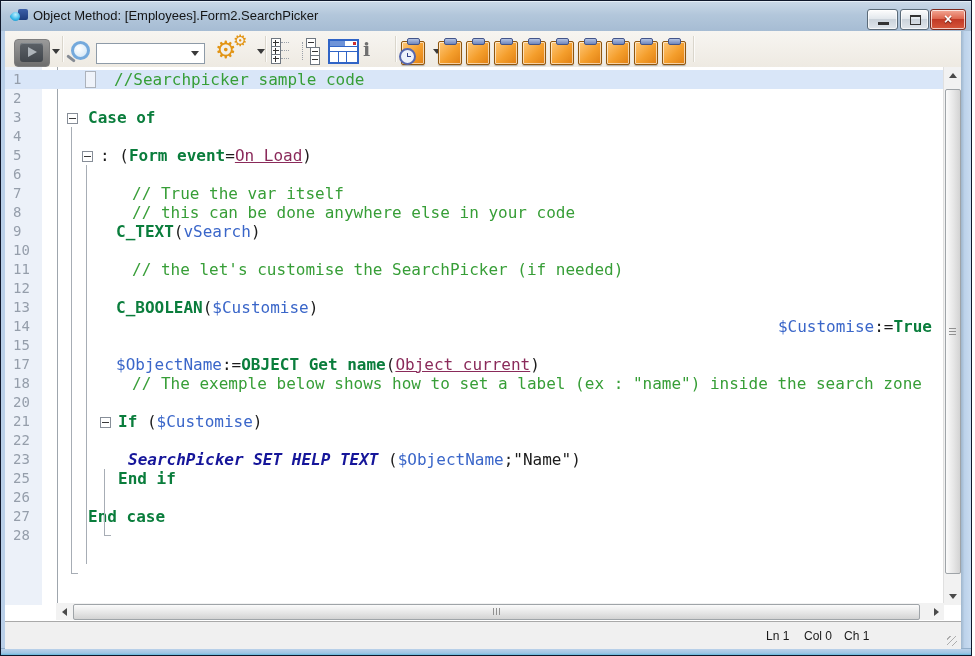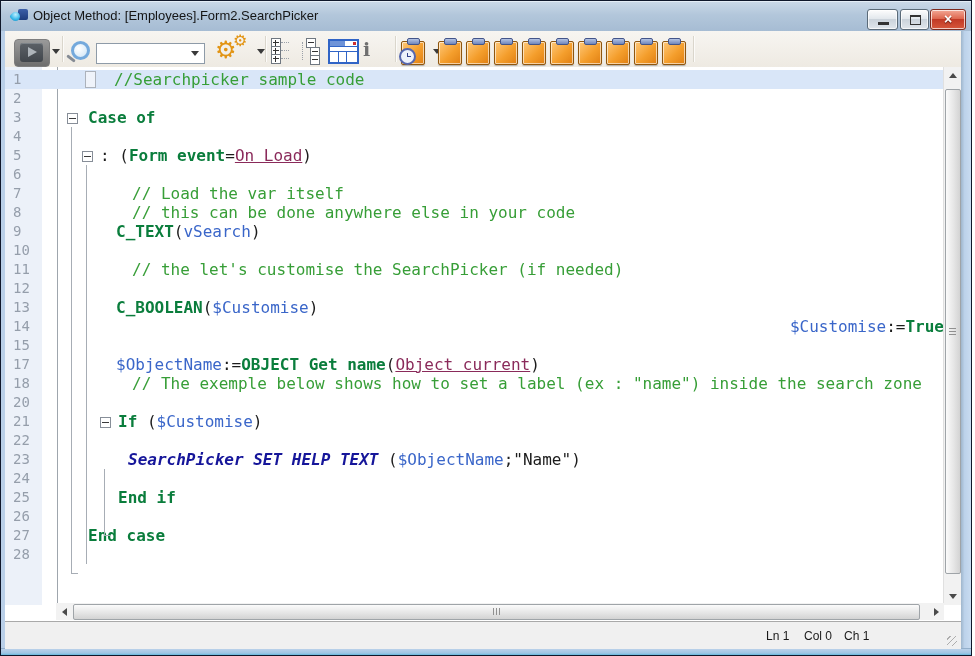--- a/index.html
+++ b/index.html
@@ -64,21 +64,21 @@
   .clock::before{content:"";position:absolute;left:6px;top:3px;width:1px;height:4px;background:#33408C;}
   .clock::after{content:"";position:absolute;left:6px;top:6px;width:4px;height:1px;background:#33408C;}
   
   .editor{position:absolute;left:4px;top:66px;right:10px;bottom:34px;background:#fff;}
   .gutter{position:absolute;left:0;top:0;width:37px;height:538px;background:#ECF1F9;}
   .gutter-divider{position:absolute;left:52px;top:0;width:1px;height:538px;background:#9FA6AD;}
   .code-lines{position:absolute;left:0;top:3px;right:17px;height:533px;overflow:hidden;}
   .row{position:relative;height:19px;font-family:"DejaVu Sans Mono",monospace;font-size:16px;line-height:19px;}
   .row.hl{background:#D9E6F8;}
   .num{position:absolute;left:8px;top:0;font-size:14px;color:#959EAB;}
-  .content{position:absolute;left:53px;top:0;right:0;white-space:pre;}
+  .content{position:absolute;left:53px;top:0;right:12px;white-space:pre;}
   .fold{position:absolute;top:5px;width:9px;height:9px;border:1px solid #878E98;background:#fff;box-sizing:content-box;}
   .fold::after{content:"";position:absolute;left:1px;right:1px;top:4px;height:1px;background:#3A3A3A;}
   .mbox{position:absolute;top:1px;width:9px;height:15px;border:1px solid #ACB2BB;background:#EFF3FA;}
   .guide{position:absolute;width:6px;border-left:1px solid #A7ADB5;}
   .guide.hook{border-bottom:1px solid #A7ADB5;}
   .seg-c{color:#379E37;} .seg-k{color:#0A7D3C;font-weight:bold;} .seg-v{color:#3A66C9;}
   .seg-q{color:#8A2A5A;text-decoration:underline;} .seg-p{color:#16169A;font-weight:bold;font-style:italic;}
   .seg-t{color:#1C1C1C;}
   
   .vscroll{position:absolute;top:0;right:0;width:17px;height:538px;background:#F2F2F2;border-left:1px solid #E0E0E0;}
@@ -209,21 +209,21 @@
         <div class="row">
           <span class="num">5</span>
           <div class="fold" style="left: 77px;"></div>
           <div class="content" style="padding-left: 42px;"><span class="seg-t">: (</span><span class="seg-k">Form event</span><span class="seg-t">=</span><span class="seg-q">On Load</span><span class="seg-t">)</span></div>
         </div>
         <div class="row">
           <span class="num">6</span>
         </div>
         <div class="row">
           <span class="num">7</span>
-          <div class="content" style="padding-left: 74px;"><span class="seg-c">// Load the var itself</span></div>
+          <div class="content" style="padding-left: 74px;"><span class="seg-c">// True the var itself</span></div>
         </div>
         <div class="row">
           <span class="num">8</span>
           <div class="content" style="padding-left: 74px;"><span class="seg-c">// this can be done anywhere else in your code</span></div>
         </div>
         <div class="row">
           <span class="num">9</span>
           <div class="content" style="padding-left: 58px;"><span class="seg-k">C_TEXT</span><span class="seg-t">(</span><span class="seg-v">vSearch</span><span class="seg-t">)</span></div>
         </div>
         <div class="row">
@@ -262,23 +262,20 @@
           <span class="num">21</span>
           <div class="fold" style="left: 95px;"></div>
           <div class="content" style="padding-left: 60px;"><span class="seg-k">If</span><span class="seg-t"> (</span><span class="seg-v">$Customise</span><span class="seg-t">)</span></div>
         </div>
         <div class="row">
           <span class="num">22</span>
         </div>
         <div class="row">
           <span class="num">23</span>
           <div class="content" style="padding-left: 70px;"><span class="seg-p">SearchPicker SET HELP TEXT</span><span class="seg-t"> (</span><span class="seg-v">$ObjectName</span><span class="seg-t">;"Name"</span><span class="seg-t">)</span></div>
-        </div>
-        <div class="row">
-          <span class="num">24</span>
         </div>
         <div class="row">
           <span class="num">25</span>
           <div class="content" style="padding-left: 60px;"><span class="seg-k">End if</span></div>
         </div>
         <div class="row">
           <span class="num">26</span>
         </div>
         <div class="row">
           <span class="num">27</span>

